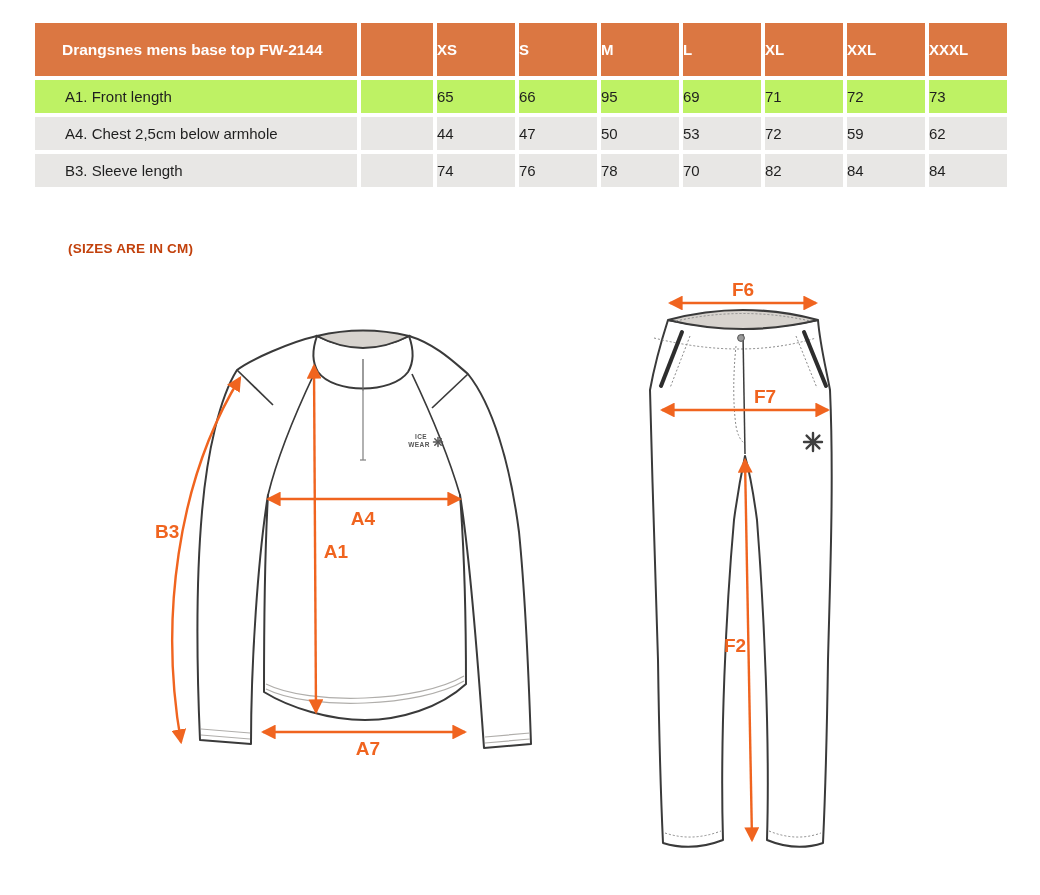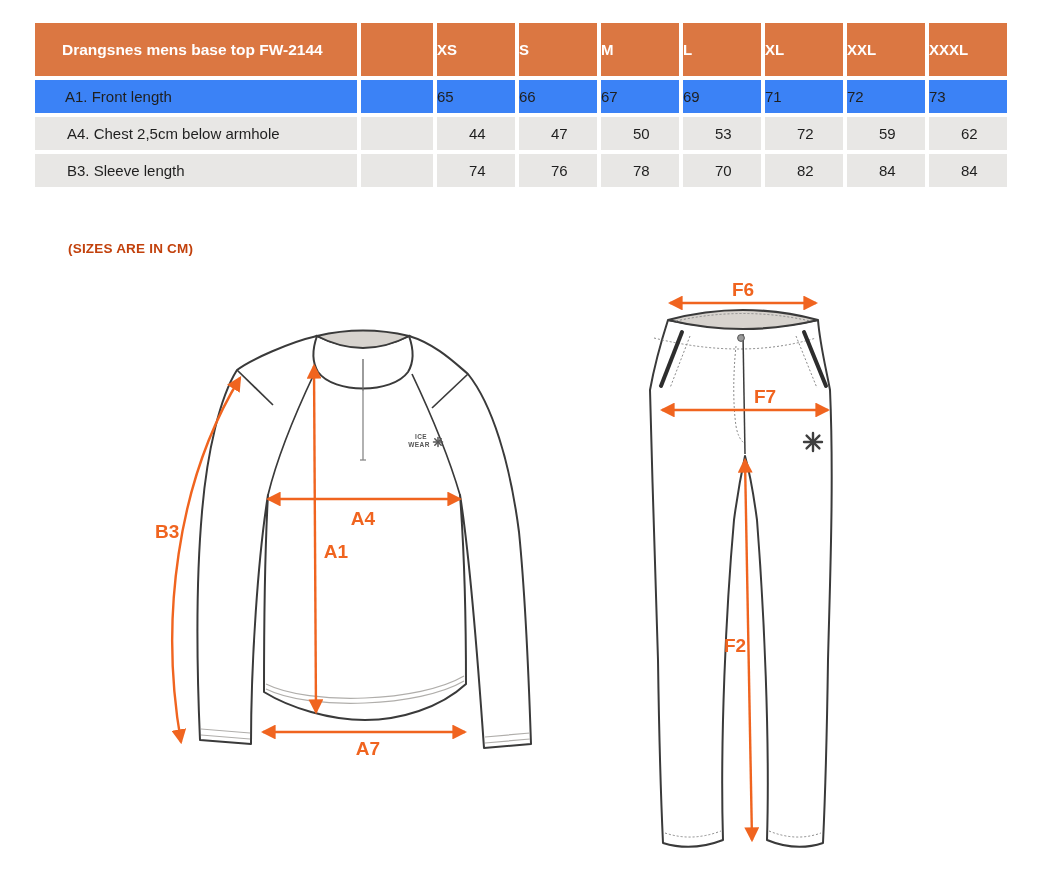--- a/index.html
+++ b/index.html
@@ -17,22 +17,22 @@
   table.size-table col.c-label { width:322px; }
   table.size-table col.c-empty { width:72px; }
   table.size-table col.c-size  { width:78px; }
   .size-table th, .size-table td {
     font-size:15px; color:#1f1f1f; font-weight:400;
     text-align:left; vertical-align:middle; padding:0;
   }
   .size-table thead th { height:53px; background:#db7742; color:#ffffff; font-weight:700; font-size:15px; }
   .size-table thead th.title-cell { text-align:left; padding-left:27px; font-size:15.5px; }
   .size-table tbody td { height:33px; }
-  .size-table tbody tr.row-dark  td { background:#3b82f6; }
-  .size-table tbody tr.row-light td { background:#e8e7e5;padding-left:32px; }
+  .size-table tbody tr.row-dark  td { background:#bef264; }
+  .size-table tbody tr.row-light td { background:#e8e7e5; }
   .size-table tbody td.label-cell { text-align:left; padding-left:30px; }
 
   .sizes-note {
     position:absolute; left:68px; top:241px;
     color:#c2410c; font-size:13.5px; font-weight:700; letter-spacing:.2px;
   }
 
   .diagram { position:absolute;text-align:center; }
   .diagram svg { display:block; }
   .meas-label { font-family:"Liberation Sans", sans-serif; font-size:19px; font-weight:700; fill:#f0641f; }
@@ -68,21 +68,21 @@
           <th>XXL</th>
           <th>XXXL</th>
         </tr>
       </thead>
       <tbody>
         <tr class="row-dark">
           <td class="label-cell">A1. Front length</td>
           <td></td>
           <td>65</td>
           <td>66</td>
-          <td>67</td>
+          <td>95</td>
           <td>69</td>
           <td>71</td>
           <td>72</td>
           <td>73</td>
         </tr>
         <tr class="row-light">
           <td class="label-cell">A4. Chest 2,5cm below armhole</td>
           <td></td>
           <td>44</td>
           <td>47</td>

